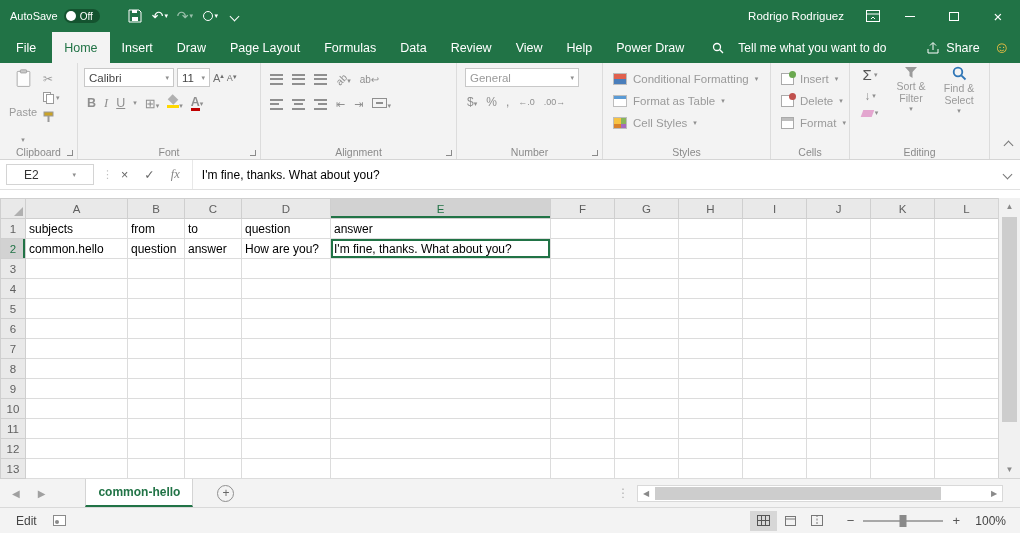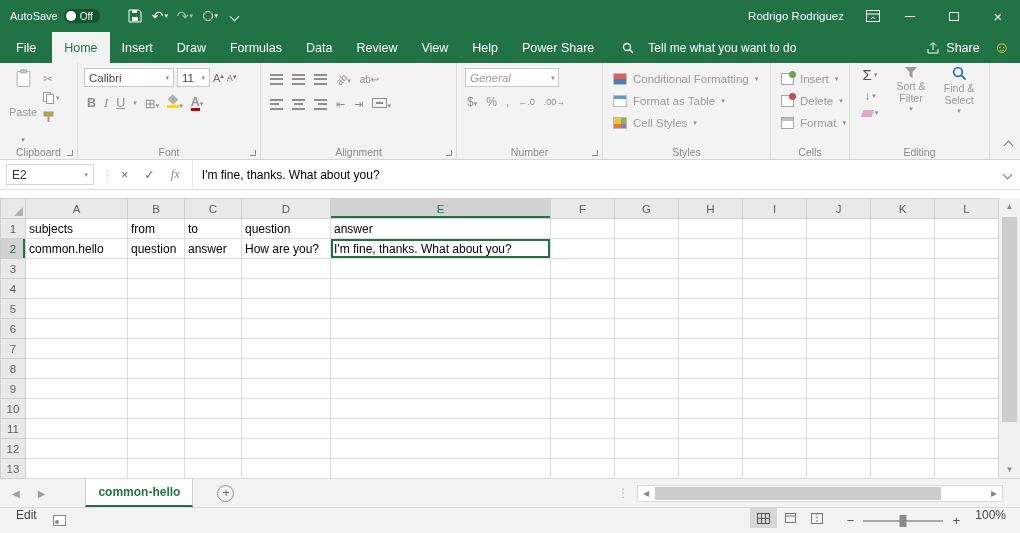--- a/index.html
+++ b/index.html
@@ -70,21 +70,21 @@
   .bars.l{background-size:13px 2px,9px 2px,13px 2px;background-position:0 0,0 4px,0 9px;}
   .bars.c{background-size:13px 2px,9px 2px,13px 2px;background-position:0 0,2px 4px,0 9px;}
   .bars.r{background-size:13px 2px,9px 2px,13px 2px;background-position:0 0,4px 4px,0 9px;}
   .orient{display:inline-block;transform:rotate(-45deg);font-size:10px;color:#8f8f8f;}
   .wrapic{font-size:10px;color:#8f8f8f;}
   .indent{font-size:11px;color:#8f8f8f;}
   .mergeic{width:15px;height:10px;border:1px solid #8f8f8f;display:inline-block;background:linear-gradient(#8f8f8f,#8f8f8f) center/7px 2px no-repeat;}
   
   .g-num{width:146px;}
   .n-row1{margin:1px 0 0 5px;}
-  .numfmt{width:94px;font-style:italic;}
+  .numfmt{width:114px;}
   .n-row2{display:flex;align-items:center;gap:9px;margin:8px 0 0 7px;font-size:12px;color:#8f8f8f;}
   .decbtn{font-size:9px;color:#8f8f8f;}
   
   .g-styles{width:168px;padding-top:5px;}
   .style-item{display:flex;align-items:center;gap:6px;height:22px;padding-left:7px;font-size:11.5px;color:#9a9a9a;white-space:nowrap;}
   .sic{width:14px;height:12px;flex:none;border:1px solid #bdbdbd;}
   .sic.cf{background:linear-gradient(#e0614e 0 50%,#4a7ebb 50% 100%);}
   .sic.ft{background:linear-gradient(#5b9bd5 0 3px,#fff 3px),linear-gradient(90deg,#ccc 1px,transparent 1px) 0 0/5px 100%;}
   .sic.cs{background:linear-gradient(90deg,#f6c243 0 7px,#89b55a 7px) 0 0/14px 6px no-repeat,linear-gradient(90deg,#d9822b 0 7px,#a569bd 7px) 0 6px/14px 6px no-repeat;}
   
@@ -103,21 +103,21 @@
   .eraser{width:11px;height:7px;background:#e3a6cf;transform:skewX(-20deg);display:inline-block;}
   .edit-btn{width:48px;display:flex;flex-direction:column;align-items:center;font-size:10.5px;line-height:1.15;color:#9a9a9a;text-align:center;gap:1px;}
   .collapse-ribbon{position:absolute;right:8px;bottom:7px;}
   .chev{width:7px;height:7px;border-right:1.5px solid #777;border-bottom:1.5px solid #777;display:inline-block;}
   .chev.down{transform:rotate(45deg);}
   .chev.up{transform:rotate(-135deg);}
   .g-fill{flex:1;border-right:none;position:relative;}
 
   
   .formulabar{height:30px;background:#fff;display:flex;align-items:center;border-bottom:1px solid #e1e1e1;position:relative;}
-  .namebox{width:88px;height:21px;margin-left:6px;border:1px solid #d4d4d4;display:flex;align-items:center;justify-content:space-between;padding:0 5px;font-size:12px;color:#333;}
+  .namebox{width:88px;height:21px;margin-left:6px;border:1px solid #d4d4d4;display:flex;align-items:center;justify-content:space-between;padding:0 17px;font-size:12px;color:#333;}
   .fb-sep{color:#c0c0c0;margin:0 8px;font-size:11px;}
   .fb-btns{display:flex;align-items:center;gap:16px;margin-right:12px;color:#666;font-size:12.5px;}
   .fb-fx{font-style:italic;font-family:"Liberation Serif",serif;color:#888;}
   .fb-input{flex:1;border-left:1px solid #e8e8e8;padding-left:9px;height:100%;display:flex;align-items:center;font-size:12px;color:#000;overflow:hidden;white-space:nowrap;}
   .fb-expand{width:26px;height:100%;display:flex;align-items:center;justify-content:center;}
   .fspacer{height:8px;background:#fff;}
 
   
   .gridwrap{position:relative;height:280px;background:#fff;}
   #grid{border-collapse:collapse;table-layout:fixed;width:998px;}
@@ -140,21 +140,21 @@
   .addsheet{width:17px;height:17px;border:1px solid #909090;border-radius:50%;display:flex;align-items:center;justify-content:center;color:#666;font-size:12px;margin:auto 0 auto 24px;line-height:1;}
   .sb-right{margin-left:auto;display:flex;align-items:center;}
   .sb-dots{color:#b0b0b0;font-size:12px;margin-right:8px;}
   .hscroll{display:flex;align-items:stretch;width:366px;height:17px;background:#fff;border:1px solid #d9d9d9;margin-right:6px;}
   .hs-btn{width:16px;display:flex;align-items:center;justify-content:center;color:#8a8a8a;font-size:8px;}
   .hs-track{flex:1;position:relative;}
   .hs-thumb{position:absolute;left:1px;top:1px;bottom:1px;width:86%;background:#cdcdcd;}
   .sb-split{width:5px;background:#d0d0d0;margin:5px 6px 5px 0;}
 
   
-  .statusbar{height:26px;background:#f3f3f3;border-top:1px solid #d9d9d9;display:flex;font-size:12px;color:#444;}
+  .statusbar{height:26px;background:#f3f3f3;border-top:1px solid #d9d9d9;display:flex;align-items:center;font-size:12px;color:#444;}
   .sb-mode{margin-left:16px;}
   .macro{margin-left:16px;display:flex;align-items:center;}
   .sb-spacer{flex:1;}
   .viewbtns{display:flex;margin-right:16px;}
   .vbtn{width:27px;height:20px;display:flex;align-items:center;justify-content:center;}
   .vbtn.active{background:#d7d7d7;}
   .zoom{display:flex;align-items:center;gap:9px;margin-right:10px;color:#555;}
   .zoomsign{font-size:13px;color:#555;}
   .zoom-track{width:80px;height:2px;background:#a8a8a8;position:relative;}
   .zoom-thumb{position:absolute;left:50%;top:-5px;width:7px;height:12px;background:#8a8a8a;transform:translateX(-50%);}
@@ -218,26 +218,27 @@
           <span class="close-ic">×</span>
         </span>
     </div>
   </div>
 
   <div class="tabrow">
     <div class="rtab file">File</div>
     <div class="rtab active">Home</div>
     <div class="rtab">Insert</div>
     <div class="rtab">Draw</div>
+    <div class="rtab">Page Layout</div>
     <div class="rtab">Formulas</div>
     <div class="rtab">Data</div>
     <div class="rtab">Review</div>
     <div class="rtab">View</div>
     <div class="rtab">Help</div>
-    <div class="rtab">Power Share</div>
+    <div class="rtab">Power Draw</div>
     <div class="tellme">
       <svg width="12" height="12" viewBox="0 0 12 12">
           <circle cx="5" cy="5" r="3.5" fill="none" stroke="#fff" stroke-width="1.3"></circle>
           <line x1="7.8" y1="7.8" x2="11" y2="11" stroke="#fff" stroke-width="1.3"></line>
         </svg>
       <span>Tell me what you want to do</span>
     </div>
     <div class="share">
       <svg width="14" height="14" viewBox="0 0 14 14" fill="none" stroke="#fff">
           <path d="M7 9V2"></path>

